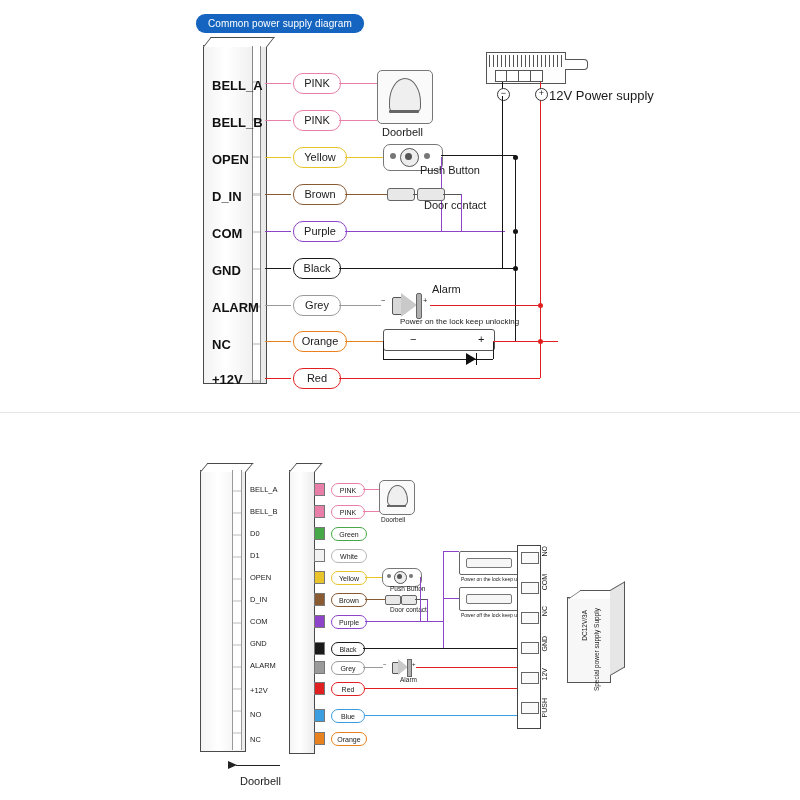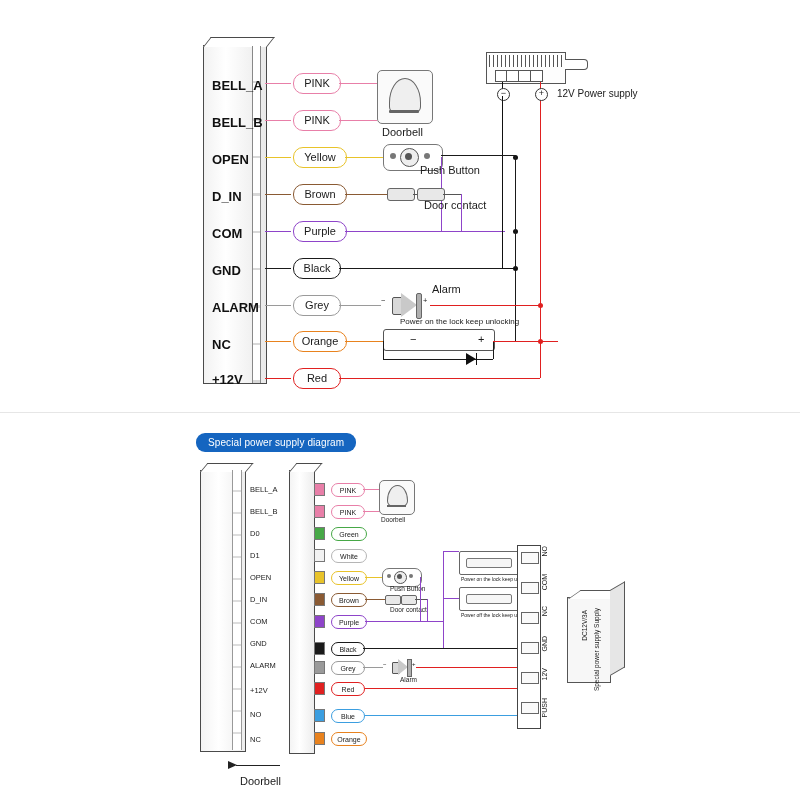--- a/index.html
+++ b/index.html
@@ -153,20 +153,21 @@
     position:absolute;width:0;height:0;
     border-top:4.5px solid transparent;border-bottom:4.5px solid transparent;
     border-right:9px solid #222;
   }
 </style>
 </head>
 <body>
 
 <div class="stage">
 
+  <div class="abs pill" style="left:196px;top:14px;">Common power supply diagram</div>
 
   <div class="abs conn-main">
     <div class="topface"></div>
     <div class="rail"></div>
     <div class="pinlabel" style="top:32px;">BELL_A</div>
     <div class="pinlabel" style="top:69px;">BELL_B</div>
     <div class="pinlabel" style="top:106px;">OPEN</div>
     <div class="pinlabel" style="top:143px;">D_IN</div>
     <div class="pinlabel" style="top:180px;">COM</div>
     <div class="pinlabel" style="top:217px;">GND</div>
@@ -252,32 +253,31 @@
 
   <div class="psu">
     <div class="hatch"></div>
     <div class="term"></div>
     <div class="plug"></div>
   </div>
   <div class="abs v" style="left:502px;top:82px;height:14px;border-color:#111;"></div>
   <div class="abs v" style="left:540px;top:82px;height:14px;border-color:#e02020;"></div>
   <div class="abs pol" style="left:497px;top:88px;">−</div>
   <div class="abs pol" style="left:535px;top:88px;">+</div>
-  <div class="abs txt" style="left:549px;top:88px;font-size:10px;margin-left:8px;">12V Power supply</div>
+  <div class="abs txt" style="left:549px;top:88px;font-size:13px;">12V Power supply</div>
   <div class="abs v" style="left:502px;top:96px;height:172px;border-color:#111;"></div>
   <div class="abs h" style="left:502px;top:268px;width:13px;border-color:#111;"></div>
   <div class="dot" style="left:513px;top:266px;background:#111;"></div>
   <div class="dot" style="left:513px;top:229px;background:#111;"></div>
   <div class="dot" style="left:513px;top:155px;background:#111;"></div>
   <div class="abs v" style="left:515px;top:155px;height:113px;border-color:#1a1a1a;"></div>
   <div class="abs h" style="left:441px;top:155px;width:74px;border-color:#1a1a1a;"></div>
 
   <div class="abs" style="left:0;top:412px;width:800px;height:1px;background:#e6e6e6;"></div>
 
-  <div class="abs pill" style="left:196px;top:433px;">Special power supply diagram</div>
 
   <div class="abs conn-b" style="left:200px;top:470px;width:44px;height:280px;"></div>
   <div class="abs" style="left:200px;top:463px;width:44px;height:8px;background:#fff;border:1.2px solid #4a4a4a;border-bottom:none;transform:skewX(-40deg);transform-origin:bottom left;"></div>
   <div class="abs" style="left:232px;top:470px;width:8px;height:280px;background:repeating-linear-gradient(180deg,#fff 0 20px,#ddd 20px 22px);border-left:1px solid #999;border-right:1px solid #999;"></div>
 
   <div class="abs conn-b" style="left:289px;top:470px;width:24px;height:282px;"></div>
   <div class="abs" style="left:289px;top:463px;width:24px;height:8px;background:#fff;border:1.2px solid #4a4a4a;border-bottom:none;transform:skewX(-40deg);transform-origin:bottom left;"></div>
 
   <div class="abs txt sm" style="left:250px;top:485px;">BELL_A</div>
   <div class="abs txt sm" style="left:250px;top:507px;">BELL_B</div>

